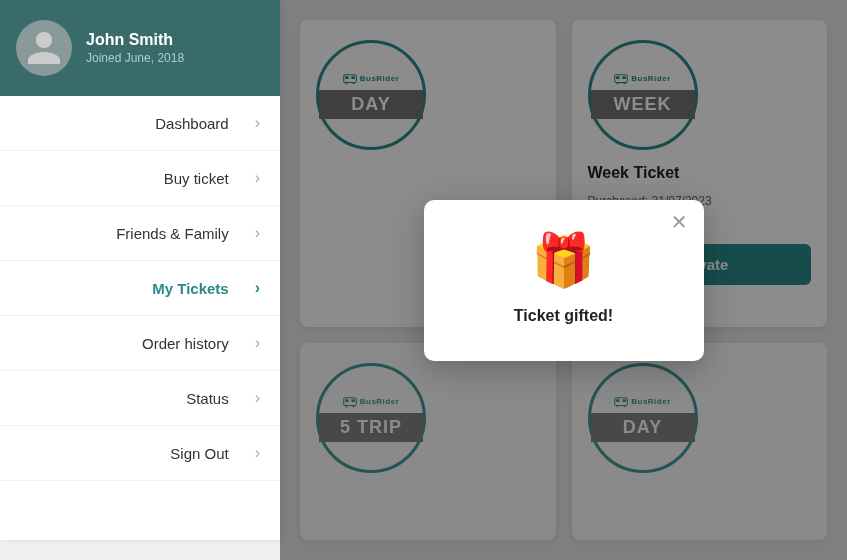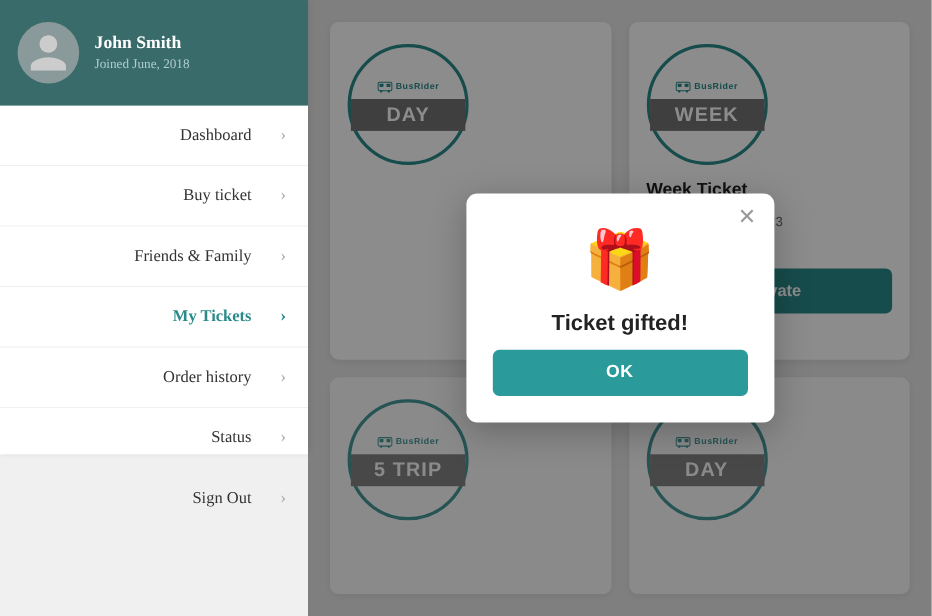--- a/index.html
+++ b/index.html
@@ -10,26 +10,25 @@
       height: 560px;
       overflow: hidden;
       display: flex;
     }
 
     
     .sidebar {
       width: 280px;
       min-width: 280px;
       background: #fff;
-      height: 413px;
+      height: 540px;
       display: flex;
       flex-direction: column;
       box-shadow: 2px 0 6px rgba(0,0,0,0.08);
       z-index: 1;
-      font-family: Liberation Serif, serif;
     }
 
     .user-profile {
       display: flex;
       align-items: center;
       padding: 20px 16px;
       background: #3a6b6b;
       gap: 14px;
     }
 
@@ -236,21 +235,21 @@
       line-height: 1;
     }
 
     .modal-icon {
       font-size: 52px;
       margin-bottom: 16px;
       display: block;
     }
 
     .modal-title {
-      font-size: 20px;
+      font-size: 16px;
       font-weight: 700;
       color: #222;
       margin-bottom: 12px;
     }
 
     .modal-body {
       font-size: 14px;
       color: #555;
       line-height: 1.6;
       margin-bottom: 20px;
@@ -394,16 +393,15 @@
       </div>
       <div class="ticket-type">DAY</div>
     </div>
   </div>
 
   <div class="modal-overlay">
     <div class="modal">
       <button class="modal-close">✕</button>
       <span class="modal-icon">🎁</span>
       <div class="modal-title">Ticket gifted!</div>
-      <button class="modal-ok-btn">OK</button>
     </div>
   </div>
 </div>
 
 </body></html>

